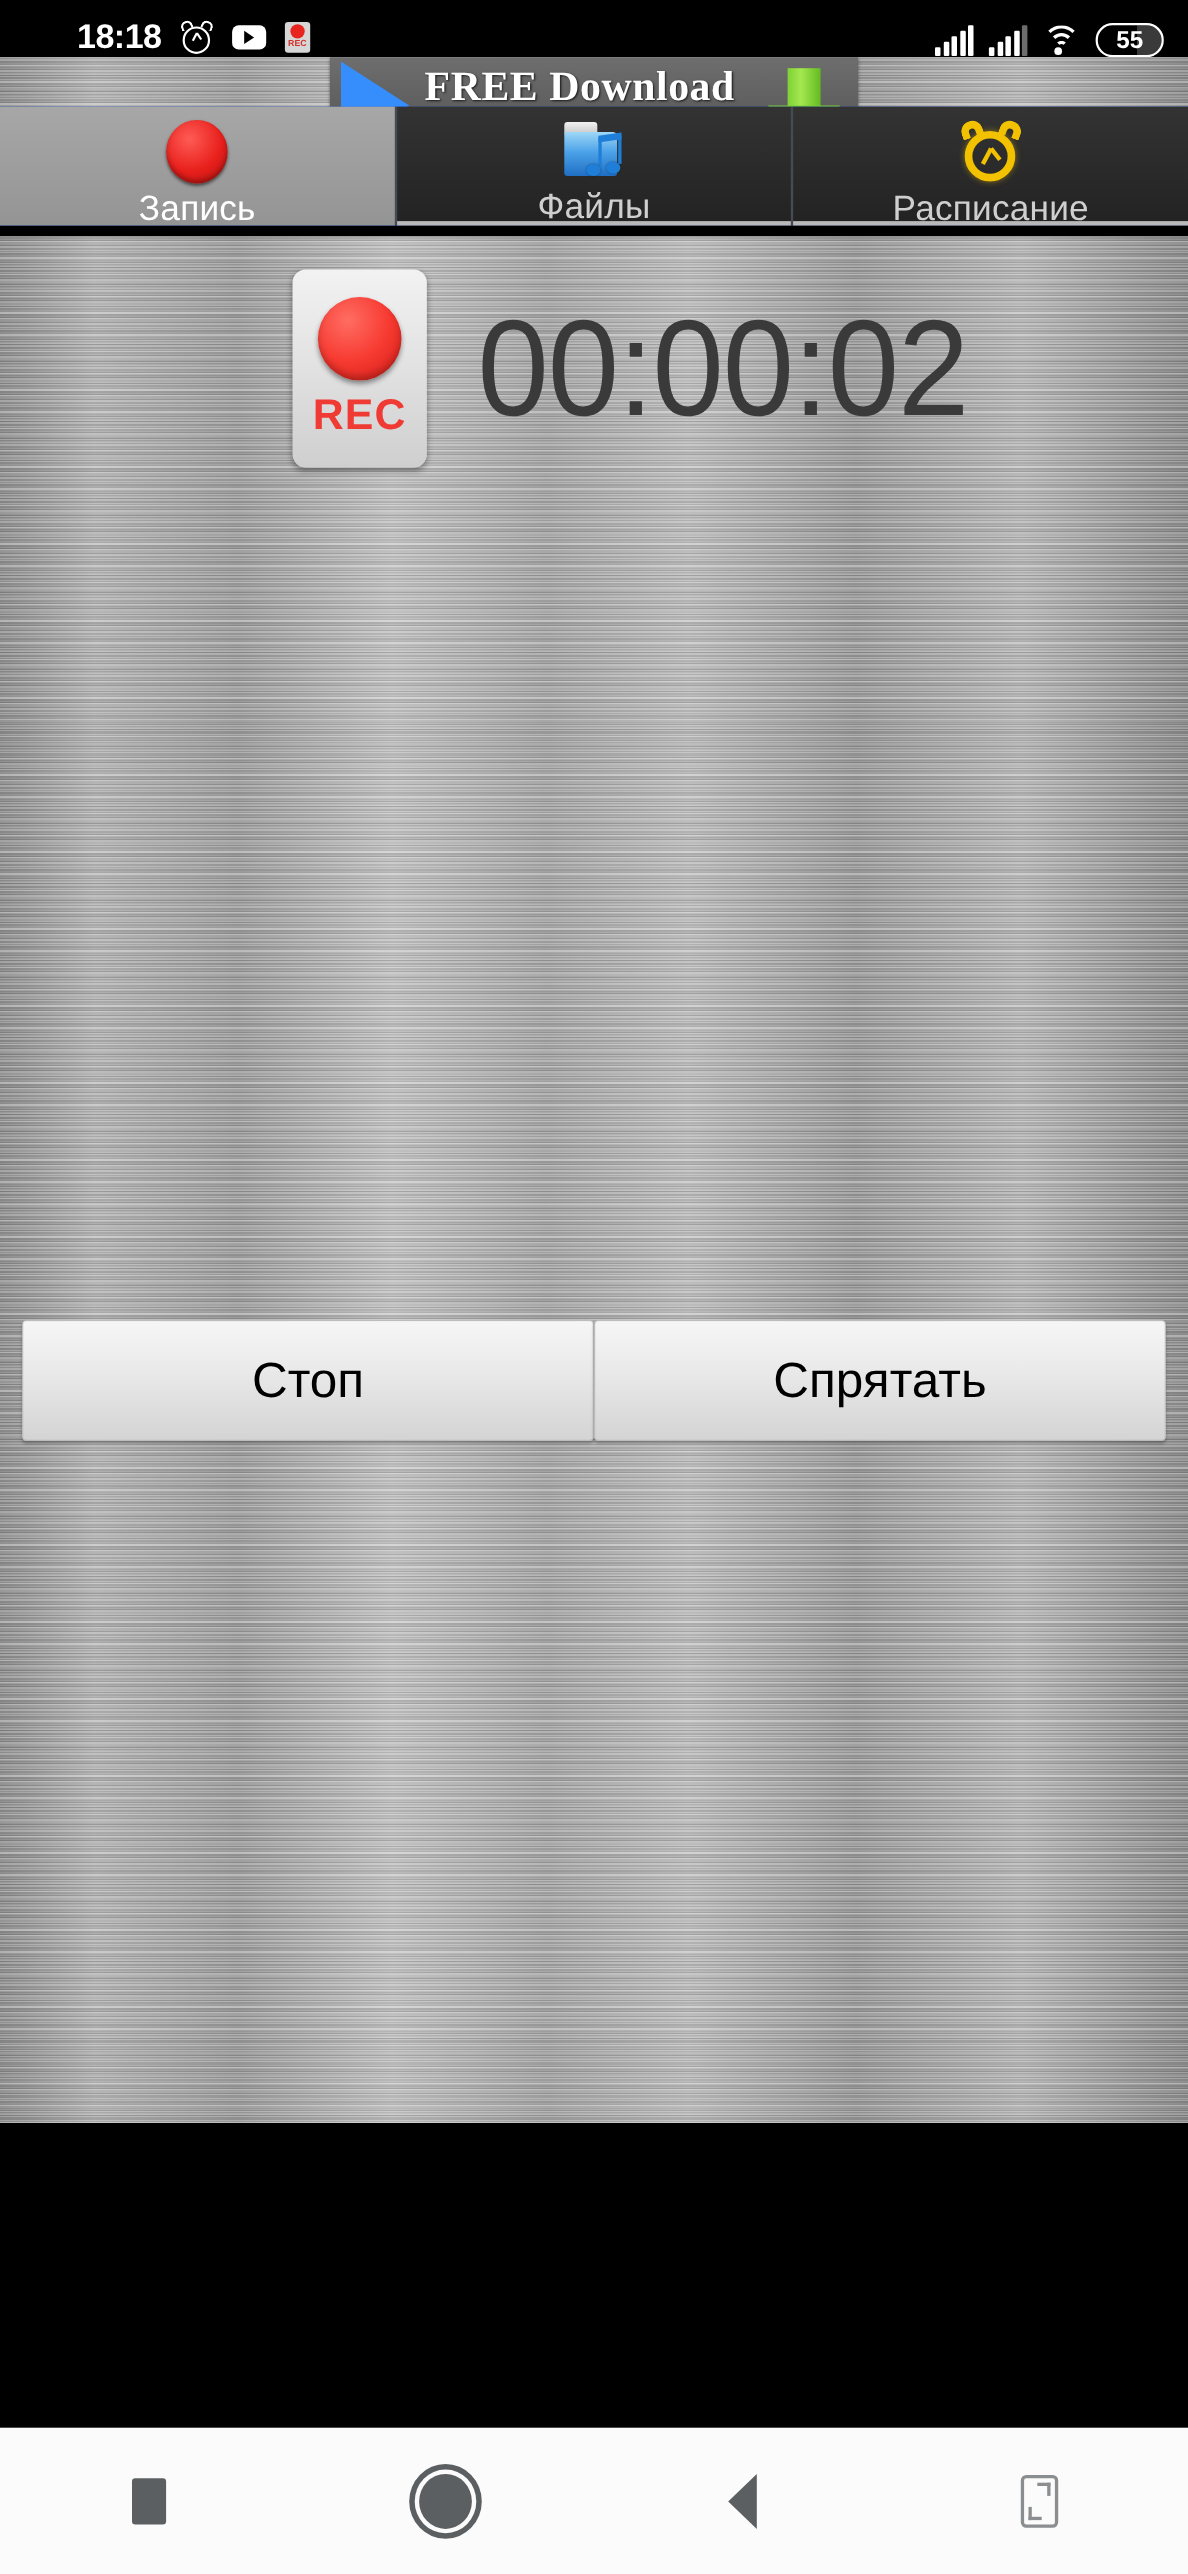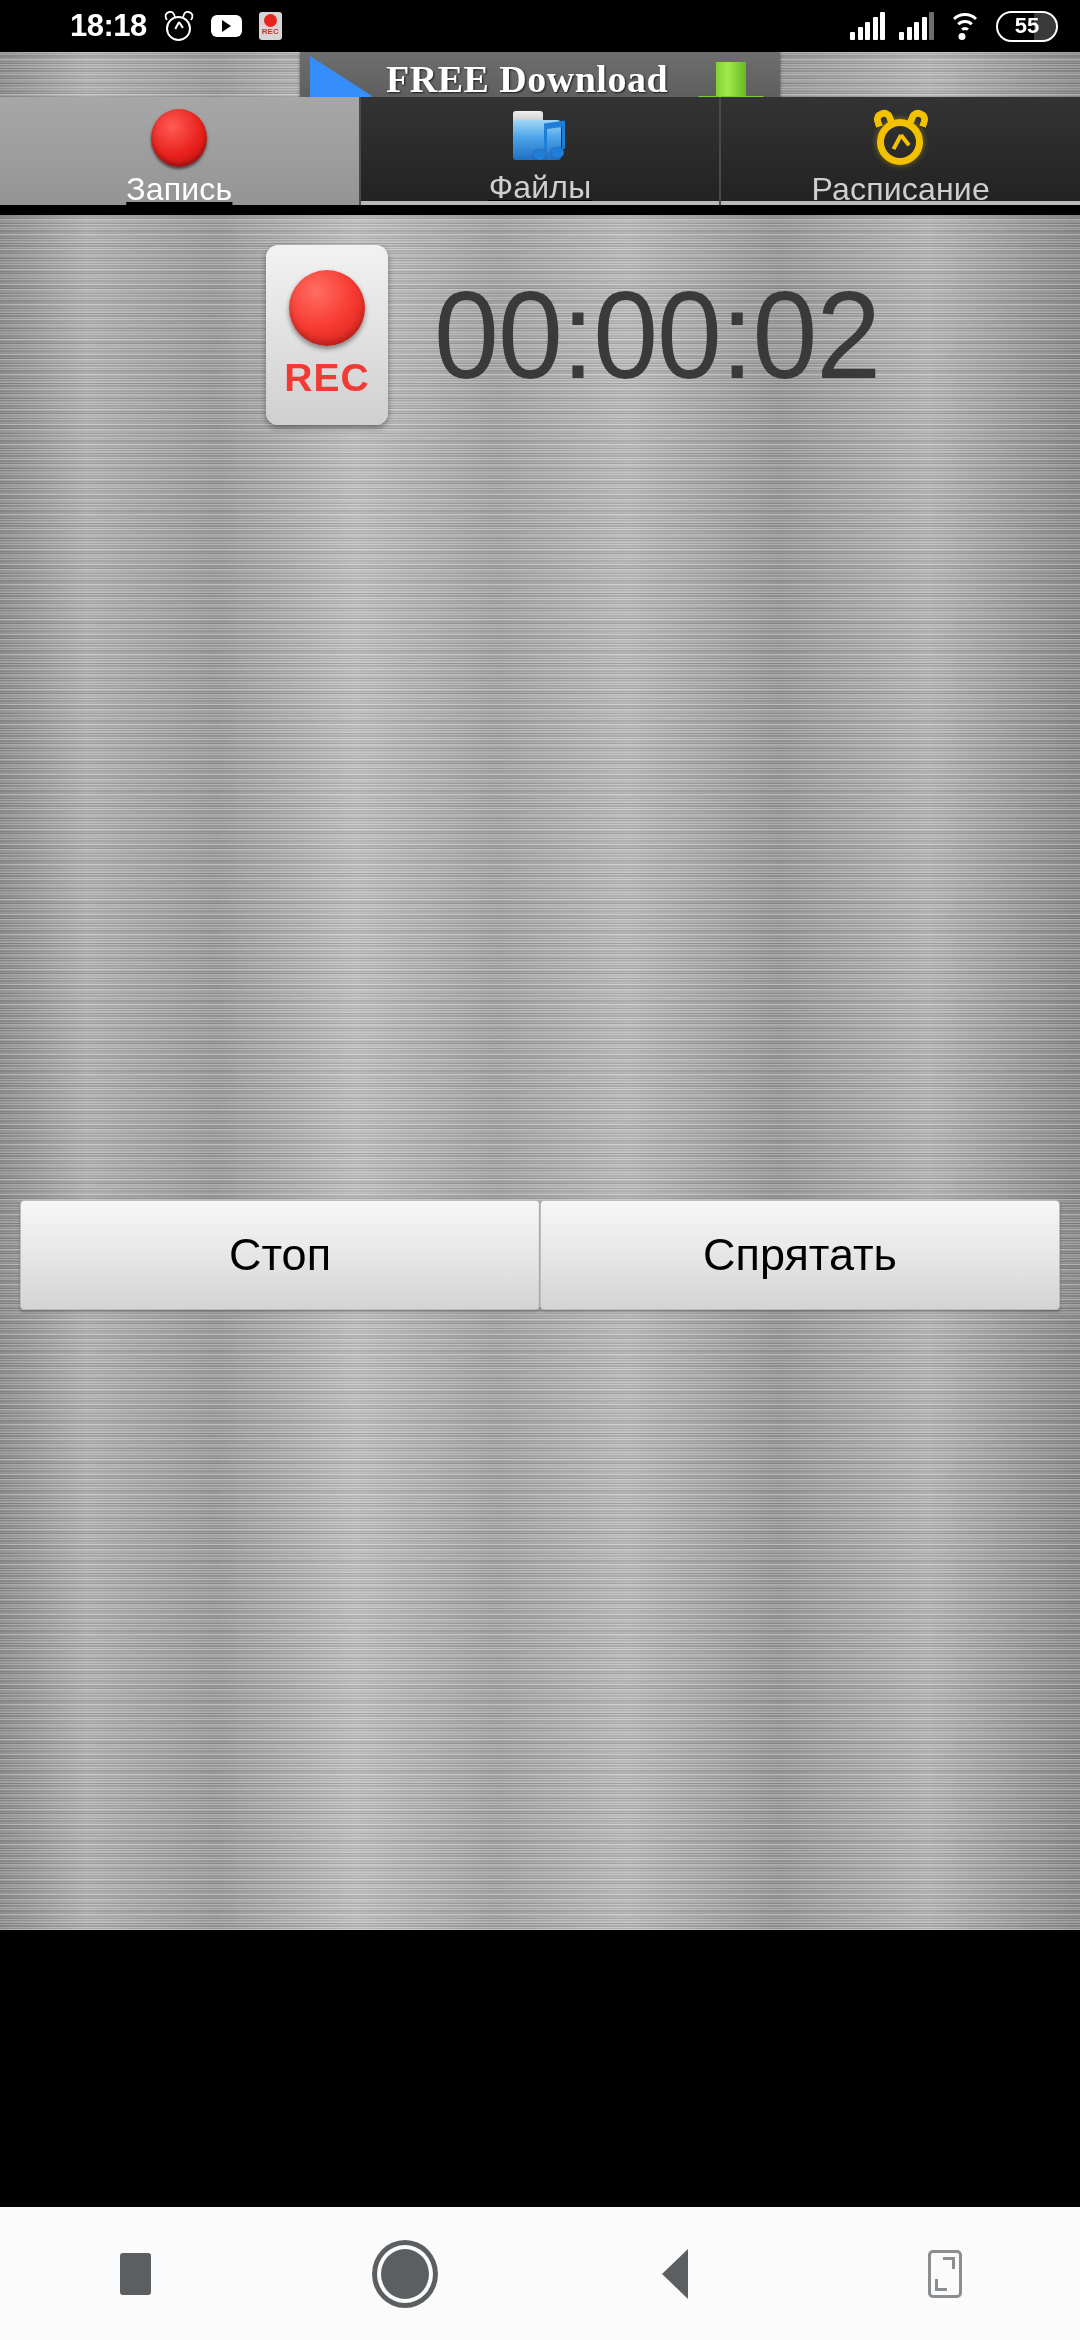--- a/index.html
+++ b/index.html
@@ -7,21 +7,21 @@
     width:1080px; height:2340px;
     background:#000;
     font-family:"Liberation Sans", sans-serif;
     overflow:hidden;
   }
   #screen { position:relative; width:1080px; height:2340px; background:#000; }
 
   
   .statusbar{
     position:absolute; left:0; top:0; width:1080px; height:52px;
-    background:#000; display:flex; align-items:center;
+    background:#000; display:flex; align-items:flex-end;
     padding:0 22px 0 70px;
   }
   .sb-left{ display:flex; align-items:center; gap:17px; }
   .sb-clock{ color:#fff; font-size:31px; font-weight:bold; letter-spacing:-0.5px; }
   .sb-right{ margin-left:auto; display:flex; align-items:center; gap:14px; }
 
   .ic-alarm{ width:30px; height:30px; position:relative; }
   .ic-alarm .face{
     position:absolute; left:2px; top:5px; width:25px; height:25px;
     border:2.6px solid #fff; border-radius:50%;
@@ -149,21 +149,21 @@
     border-top:34px solid #7ccf33;
   }
   .ad-arrow .shadow{
     position:absolute; left:6px; bottom:2px; width:60px; height:8px;
     background:rgba(255,255,255,0.45); border-radius:50%;
   }
 
   
   .tabs{
     position:absolute; left:0; top:97px; width:1080px; height:108px;
-    display:flex; background:#1d4ed8;text-decoration:underline;
+    display:flex; background:#1d4ed8;
   }
   .tab{
     flex:1; position:relative; display:flex; flex-direction:column;
     align-items:center; justify-content:flex-start;
     padding-top:12px; cursor:pointer;
   }
   .tab.inactive{
     background:linear-gradient(180deg,#333 0%,#2a2a2a 55%,#222 100%);
     border-left:2px solid #4a4a4a;
   }

